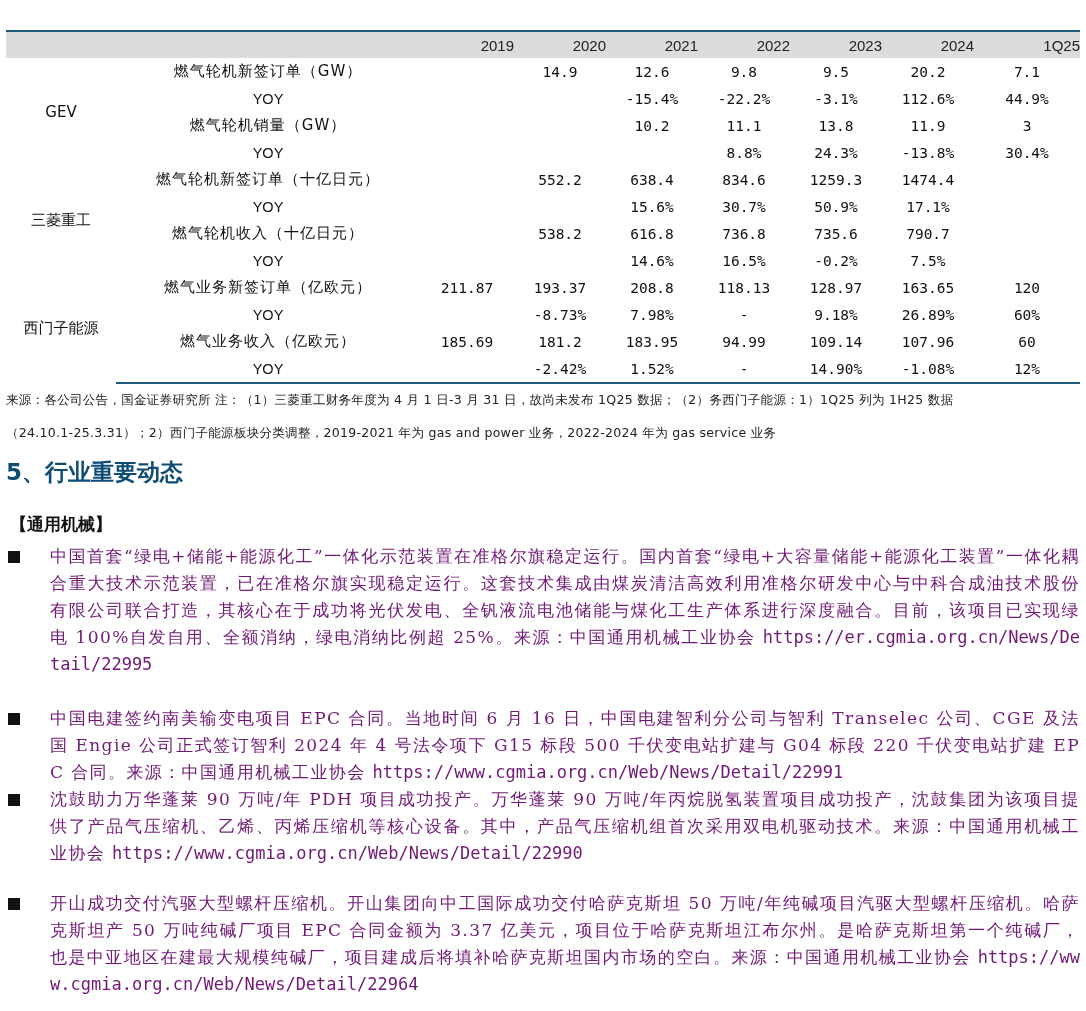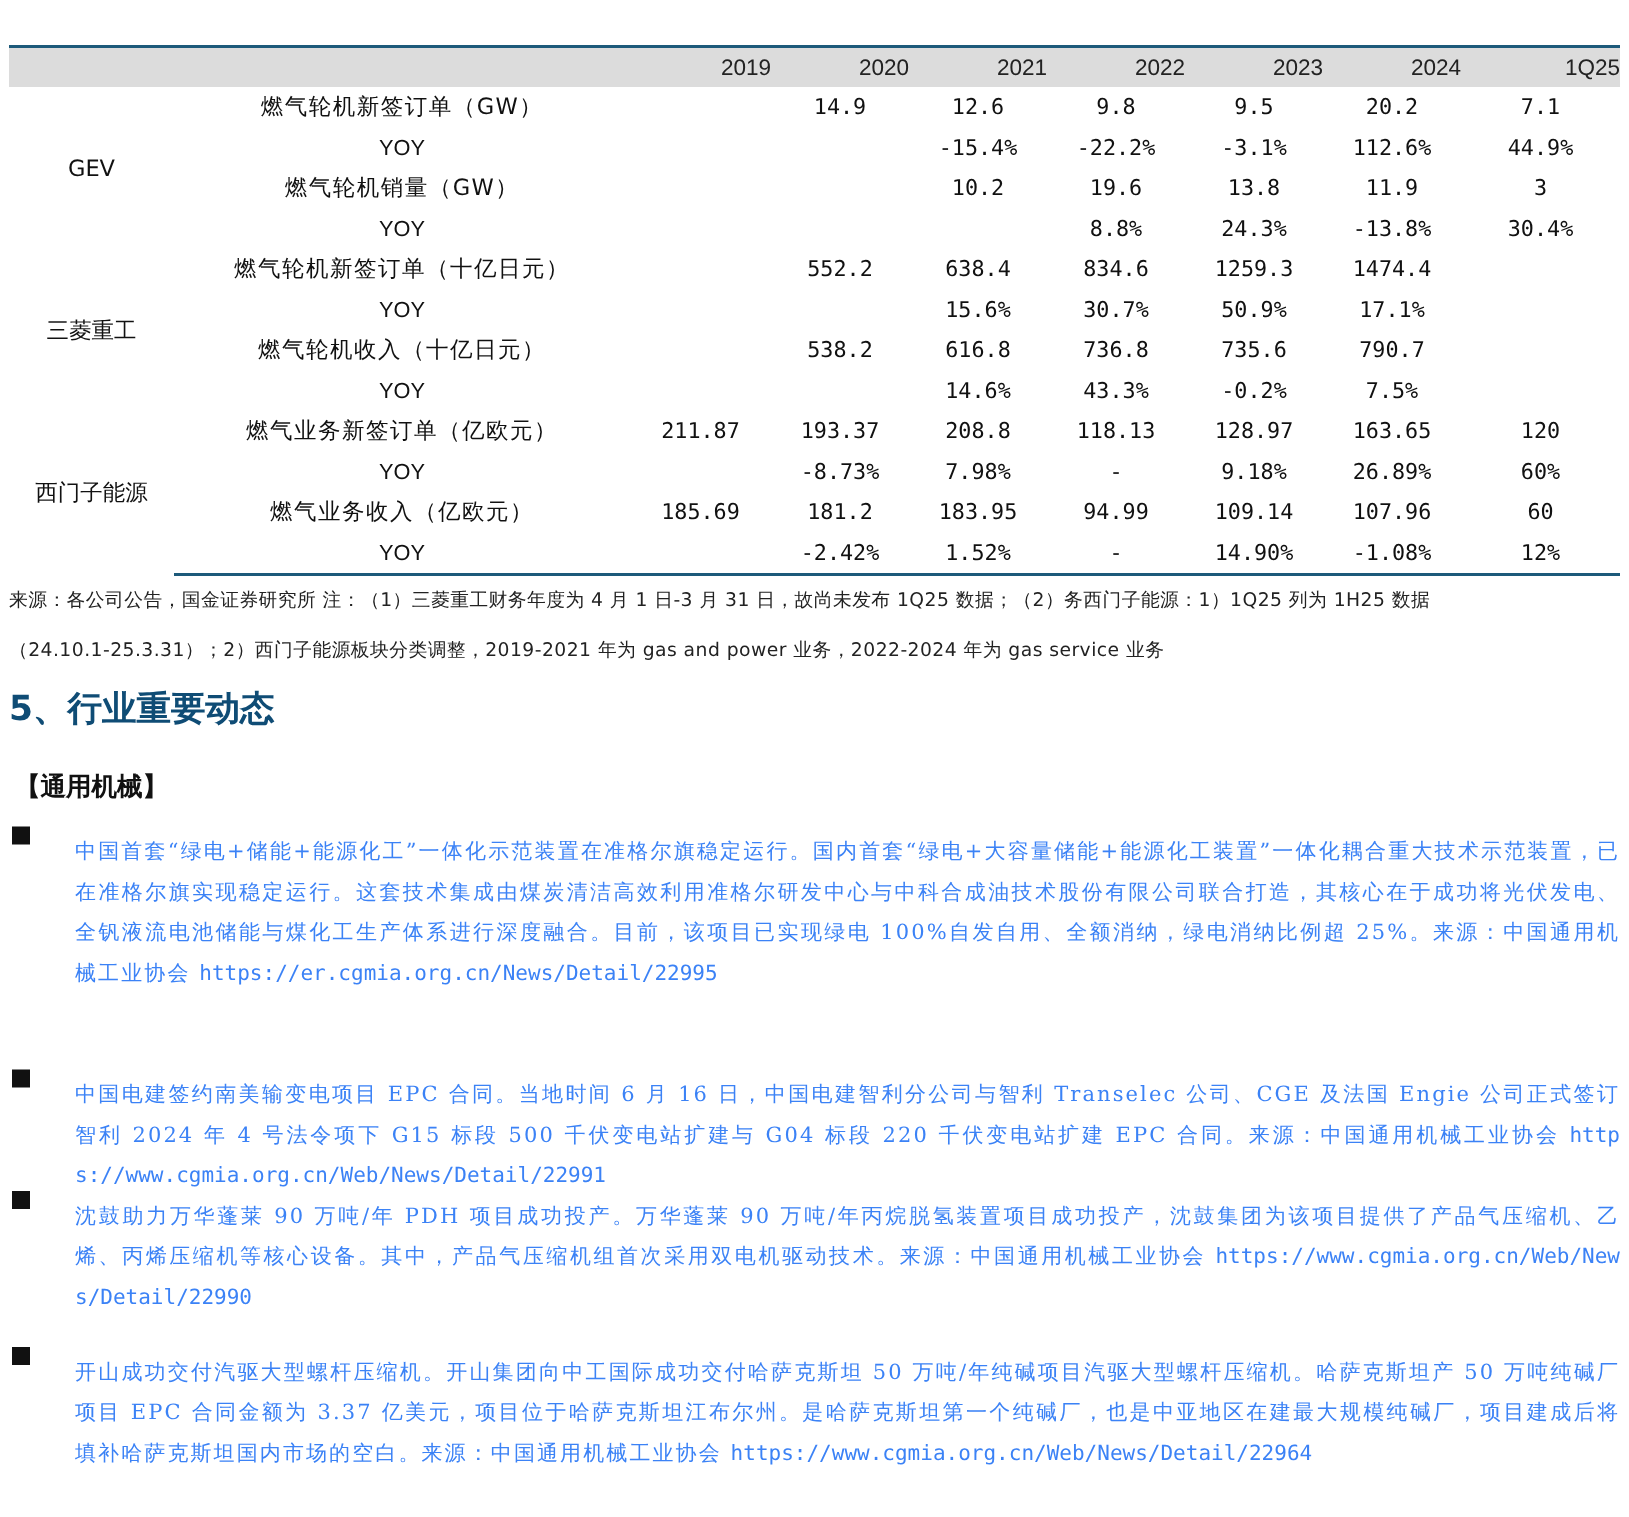--- a/index.html
+++ b/index.html
@@ -44,23 +44,23 @@
     .subhead {
       position: absolute; left: 10px; top: 513px; font-size: 17px; font-weight: bold;
       color: #111; font-family: "DejaVu Serif", serif;
     }
     .news { position: absolute; left: 0; width: 1086px; }
     .news .bullet {
       position: absolute; left: 8px; top: 8px; width: 12px; height: 12px; background: #111;
     }
     .news .body {
       position: absolute; left: 50px; width: 1030px;
-      font-size: 14px; line-height: 27px; color: #3b82f6;
+      font-size: 17px; line-height: 27px; color: #701a75;
       font-family: "DejaVu Serif", "Liberation Serif", serif; letter-spacing: 1.4px;
-      text-align: justify; word-break: break-all; margin-top: 12px;
+      text-align: justify; word-break: break-all;
     }
     .news .src { font-family: "DejaVu Sans Mono", "Liberation Mono", monospace; letter-spacing: 0; }
     .n1 { top: 543px; } .n2 { top: 705px; } .n3 { top: 786px; } .n4 { top: 890px; }
   </style>
 </head>
 <body>
 
 <div class="fig-title">图表27：GEV 在 1Q25 燃机订单增长 44.9%，保持高增</div>
 
 <table class="tbl">
@@ -109,21 +109,21 @@
       <td>-22.2%</td>
       <td>-3.1%</td>
       <td>112.6%</td>
       <td>44.9%</td>
     </tr>
     <tr>
       <td class="metric">燃气轮机销量（GW）</td>
       <td></td>
       <td></td>
       <td>10.2</td>
-      <td>19.6</td>
+      <td>11.1</td>
       <td>13.8</td>
       <td>11.9</td>
       <td>3</td>
     </tr>
     <tr>
       <td class="yoylbl">YOY</td>
       <td></td>
       <td></td>
       <td></td>
       <td>8.8%</td>
@@ -161,21 +161,21 @@
       <td>736.8</td>
       <td>735.6</td>
       <td>790.7</td>
       <td></td>
     </tr>
     <tr>
       <td class="yoylbl">YOY</td>
       <td></td>
       <td></td>
       <td>14.6%</td>
-      <td>43.3%</td>
+      <td>16.5%</td>
       <td>-0.2%</td>
       <td>7.5%</td>
       <td></td>
     </tr>
 
     <tr>
       <td rowspan="4" class="company">西门子能源</td>
       <td class="metric">燃气业务新签订单（亿欧元）</td>
       <td>211.87</td>
       <td>193.37</td>

